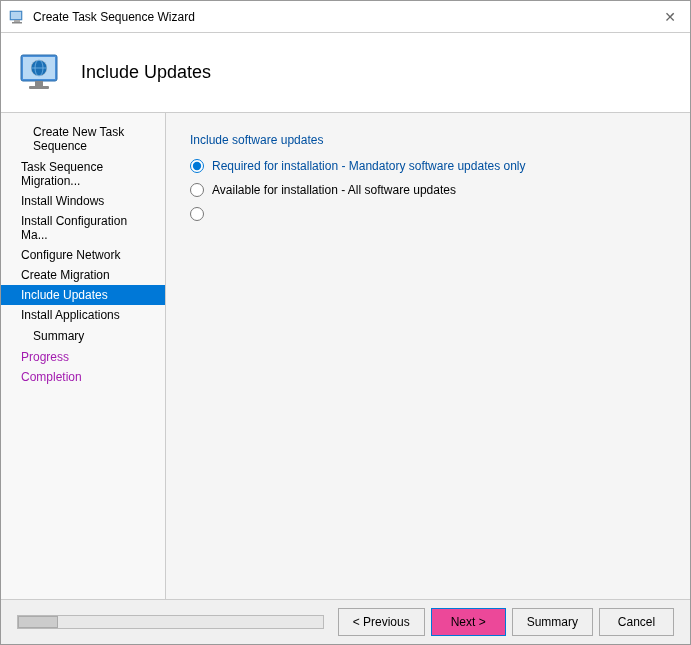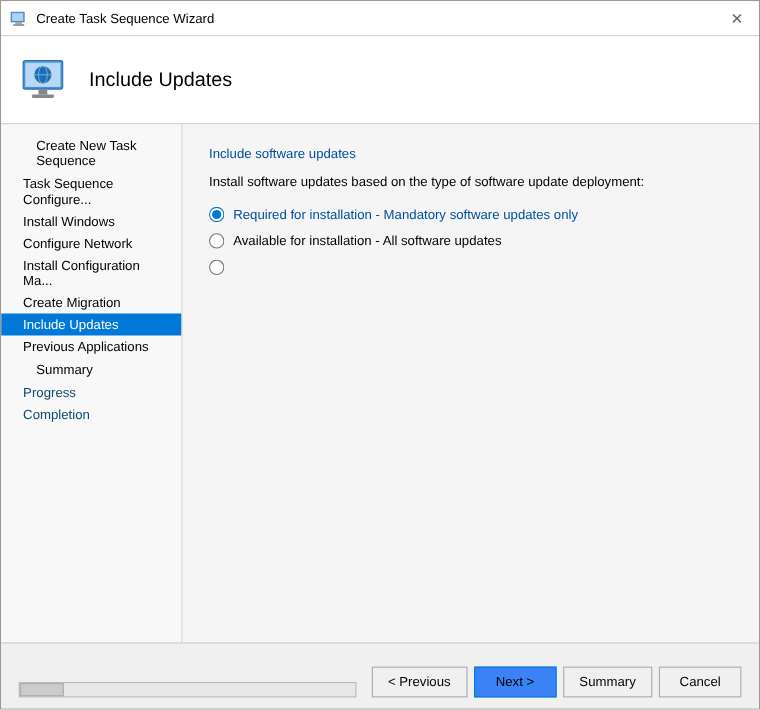--- a/index.html
+++ b/index.html
@@ -94,21 +94,21 @@
       padding: 3px 8px 3px 20px;
       font-size: 12px;
       color: #000;
       cursor: pointer;
     }
     .sidebar-item.active {
       background: #0078d7;
       color: #ffffff;
     }
     .sidebar-item.disabled {
-      color: #0c4a6e;
+      color: #a21caf;
     }
     .main-content {
       flex: 1;
       background: #f5f5f5;
       padding: 20px 24px;
       overflow-y: auto;
     }
     .page-title {
       font-size: 12px;
       color: #0050a0;
@@ -141,24 +141,24 @@
       color: #000;
     }
     .radio-item.selected .radio-label {
       color: #0050a0;
     }
     .footer {
       background: #f0f0f0;
       border-top: 1px solid #ccc;
       padding: 10px 16px;
       display: flex;
-      align-items: flex-end;
+      align-items: center;
       justify-content: flex-end;
       gap: 6px;
-      height: 60px;
+      height: 45px;
     }
     .footer-scrollbar-area {
       flex: 1;
       height: 14px;
       background: #e8e8e8;
       border: 1px solid #bbb;
       border-radius: 0;
       position: relative;
       margin-right: 8px;
     }
@@ -173,21 +173,21 @@
       font-size: 12px;
       border: 1px solid #aaa;
       background: #f0f0f0;
       cursor: pointer;
       color: #000;
       height: 28px;
       min-width: 75px;
     }
     .btn.primary {
       border-color: #0078d7;
-      background: #3b82f6;
+      background: #ec4899;
     }
   </style>
 </head>
 <body>
 
 <div class="window">
 
   <div class="title-bar">
     <div class="title-bar-icon">
       <svg width="16" height="16" viewBox="0 0 16 16">
@@ -217,52 +217,51 @@
       </svg>
     </div>
     <span class="header-title">Include Updates</span>
   </div>
 
   <div class="content-area">
 
     <div class="sidebar">
       <div class="sidebar-group-label">Create New Task Sequence</div>
       <div class="sidebar-item">
-        <span>Task Sequence Configure...</span>
+        <span>Task Sequence Migration...</span>
       </div>
       <div class="sidebar-item">
         <span>Install Windows</span>
       </div>
       <div class="sidebar-item">
+        <span>Install Configuration Ma...</span>
+      </div>
+      <div class="sidebar-item">
         <span>Configure Network</span>
-      </div>
-      <div class="sidebar-item">
-        <span>Install Configuration Ma...</span>
       </div>
       <div class="sidebar-item">
         <span>Create Migration</span>
       </div>
       <div class="sidebar-item active">
         <span>Include Updates</span>
       </div>
       <div class="sidebar-item">
-        <span>Previous Applications</span>
+        <span>Install Applications</span>
       </div>
       <div class="sidebar-group-label">Summary</div>
       <div class="sidebar-item disabled">
         <span>Progress</span>
       </div>
       <div class="sidebar-item disabled">
         <span>Completion</span>
       </div>
     </div>
 
     <div class="main-content">
       <div class="page-title">Include software updates</div>
-      <div class="description">Install software updates based on the type of software update deployment:</div>
 
       <div class="radio-group">
         <label class="radio-item selected">
           <input type="radio" name="update-type" checked="" style="">
           <span class="radio-label">Required for installation - Mandatory software updates only</span>
         </label>
         <label class="radio-item">
           <input type="radio" name="update-type" style="">
           <span class="radio-label">Available for installation - All software updates</span>
         </label>

